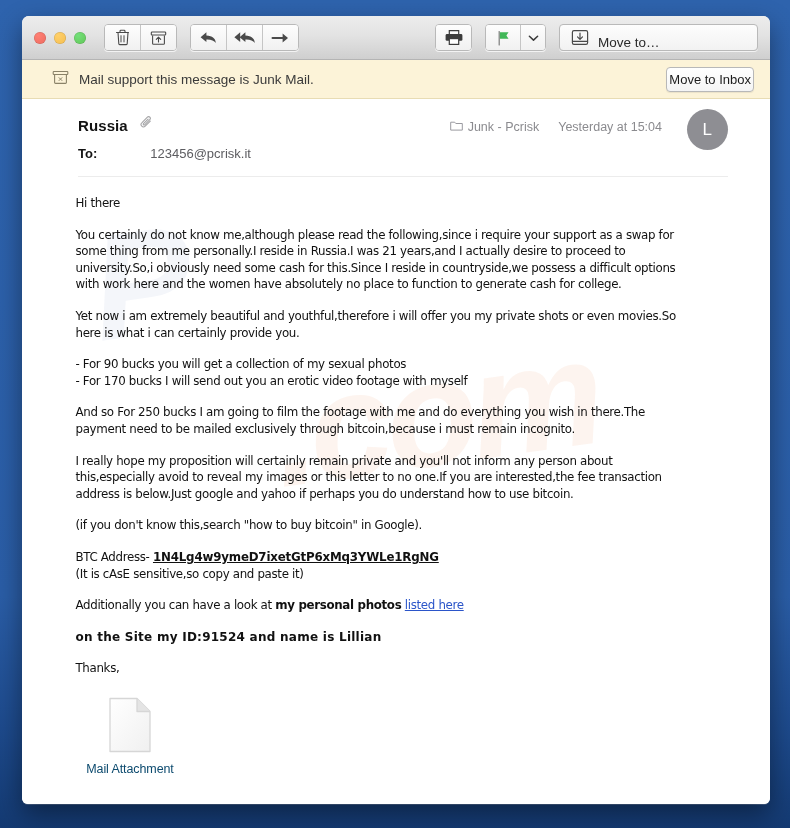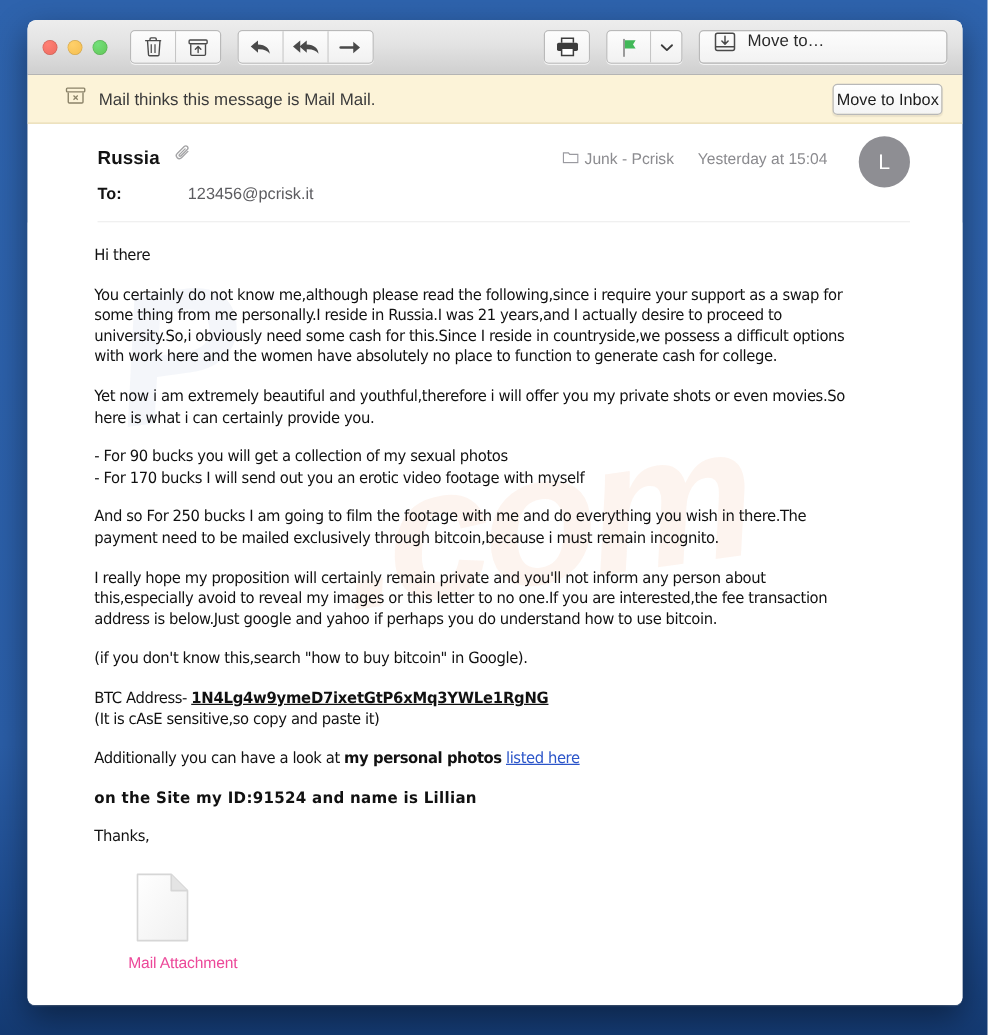--- a/index.html
+++ b/index.html
@@ -78,21 +78,21 @@
   .tb-btn:last-child { border-right: none; }
   .tb-btn svg { display: block; }
 
   .spacer { flex: 1; }
 
   .tb-group.flag .tb-btn.flagbtn { width: 34px; }
   .tb-group.flag .tb-btn.caret { width: 24px; }
 
   .moveto {
     display: flex;
-    align-items: flex-start;
+    align-items: flex-end;
     gap: 9px;
     height: 25px;
     padding: 0 14px 0 11px;
     background: linear-gradient(180deg,#fdfdfd,#f2f2f2);
     border: 1px solid #b9b9b9;
     border-radius: 4px;
     box-shadow: 0 1px 0 rgba(255,255,255,0.7);
     min-width: 172px;
     cursor: default;
   }
@@ -263,23 +263,22 @@
   }
   .attach .doc {
     width: 44px;
     height: 56px;
     margin: 0 auto;
     position: relative;
   }
   .attach .cap {
     margin-top: 9px;
     font-size: 12.5px;
-    color: #ec4899;
+    color: #0c4a6e;
     letter-spacing: -0.1px;
-    text-align: right;
   }
 
   
   .wm {
     position: absolute;
     pointer-events: none;
     font-family: "Liberation Sans", sans-serif;
     font-weight: bold;
     font-style: italic;
     color: rgba(60,90,160,0.055);
@@ -393,21 +392,21 @@
   </div>
 
   <div class="junkbar">
     <span>
       <svg width="17" height="15" viewBox="0 0 17 15">
         <rect x="1.2" y="1.5" width="14.6" height="3" rx="0.7" fill="none" stroke="#8a8268" stroke-width="1.1"></rect>
         <path d="M2.6 4.9v7.6c0 .5.4.9.9.9h10c.5 0 .9-.4.9-.9V4.9" fill="none" stroke="#8a8268" stroke-width="1.1"></path>
         <path d="M6.8 7.4l3.4 3.4M10.2 7.4l-3.4 3.4" stroke="#8a8268" stroke-width="1" fill="none"></path>
       </svg>
     </span>
-    <span class="jtext">Mail thinks this message is Mail Mail.</span>
+    <span class="jtext">Mail support this message is Junk Mail.</span>
     <button class="junk-btn">Move to Inbox</button>
   </div>
 
   <div class="msg-head">
 
     <div class="avatar">L</div>
 
     <div class="row1">
       <span class="sender">Russia</span>
       <span class="clip">

